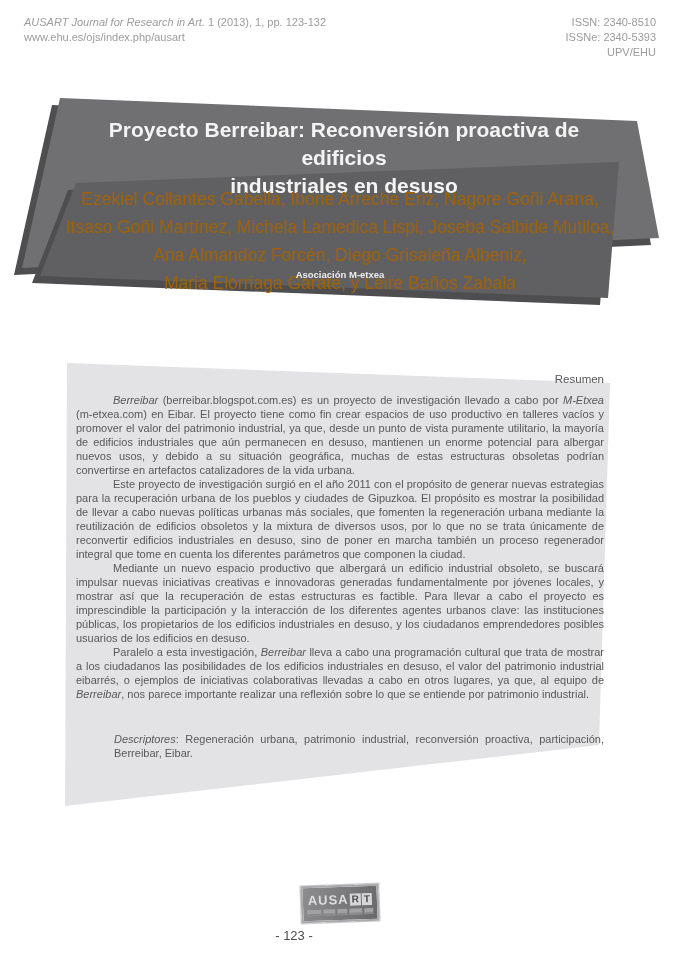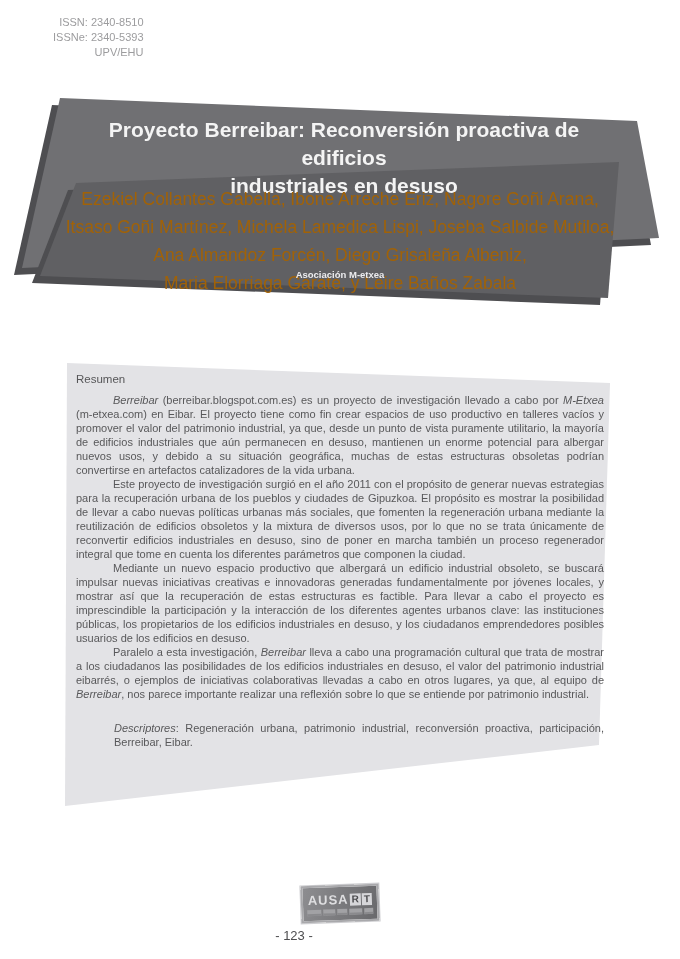--- a/index.html
+++ b/index.html
@@ -41,24 +41,24 @@
     text-align:center;white-space:pre-line;}
   .banner-affiliation{position:absolute;left:40px;width:600px;top:269px;
     color:#ececee;font-size:9.5px;font-weight:600;text-align:center;}
 
   
   .abstract-panel{background:var(--abstract-bg);
     clip-path:polygon(67px 363px,610px 383px,599px 745px,65px 806px);}
   .abstract-content{position:absolute;left:76px;top:372px;width:528px;
     color:var(--ink);font-size:11px;line-height:14px;}
   .abstract-heading{margin:0 0 7px 0;font-size:11.5px;font-weight:normal;
-    text-align:left;color:#565658;}
+    text-align:right;color:#565658;}
   .abs-p{margin:0;text-indent:37px;text-align:justify;}
   .abs-p i{}
-  .abs-p.keywords{margin-top:20px;margin-left:38px;text-indent:0;}
+  .abs-p.keywords{margin-top:31px;margin-left:38px;text-indent:0;}
 
   
   .logo{position:absolute;top:885px;left:50%;
     transform:translateX(-50%) rotate(-2deg);
     width:78px;height:37px;box-sizing:border-box;
     background:linear-gradient(105deg,#8d8d90,#69696c);
     border:2px solid #a9a9ac;box-shadow:0 0 0 1px #cfcfd2;
     display:flex;flex-direction:column;align-items:center;justify-content:center;gap:2px;}
   .logo-line1{display:flex;align-items:center;gap:1px;
     color:#dedee0;font-size:13px;font-weight:bold;letter-spacing:1px;}
@@ -72,20 +72,24 @@
 
   .page-number{position:absolute;left:0;width:588px;top:928px;
     text-align:center;font-size:13px;color:#4d4d4f;}
 </style>
 </head>
 <body>
 
 <div class="page">
 
   <header class="masthead">
+    <div class="left">
+      <div class="journal-ref"><i>AUSART Journal for Research in Art.</i><span> 1 (2013), 1, pp. 123-132</span></div>
+      <div class="journal-url">www.ehu.es/ojs/index.php/ausart</div>
+    </div>
     <div class="right">
       <div>ISSN: 2340-8510</div>
       <div>ISSNe: 2340-5393</div>
       <div>UPV/EHU</div>
     </div>
   </header>
 
   <div class="shape title-band-shadow"></div>
   <div class="shape title-band"></div>
   <div class="shape authors-band-shadow"></div>

